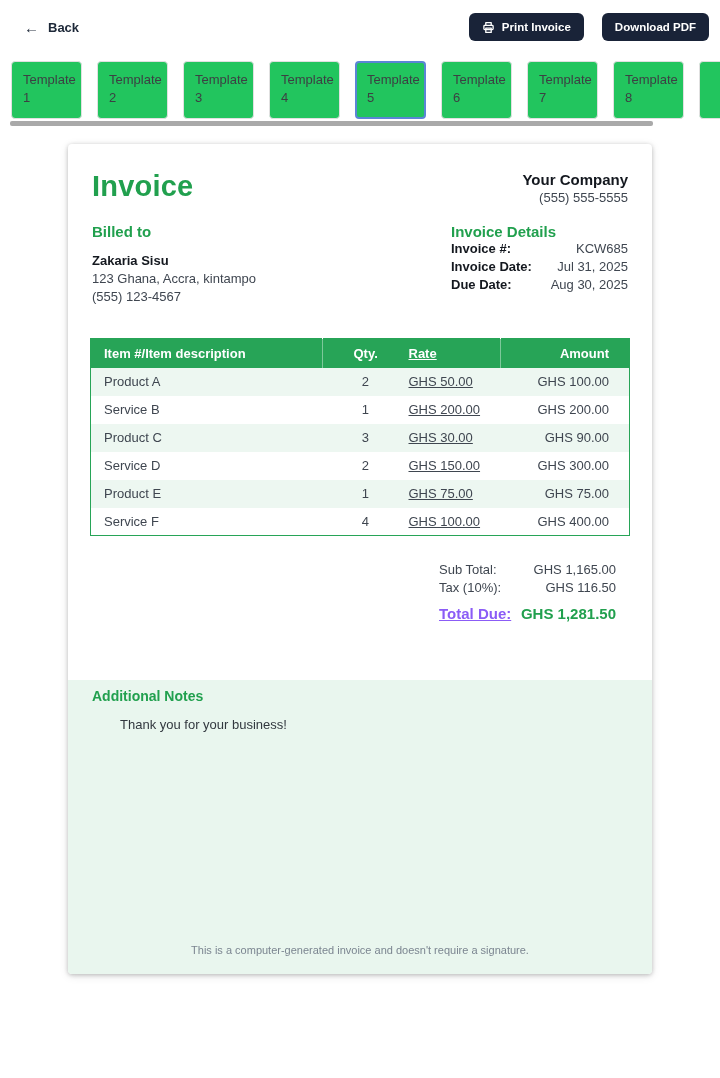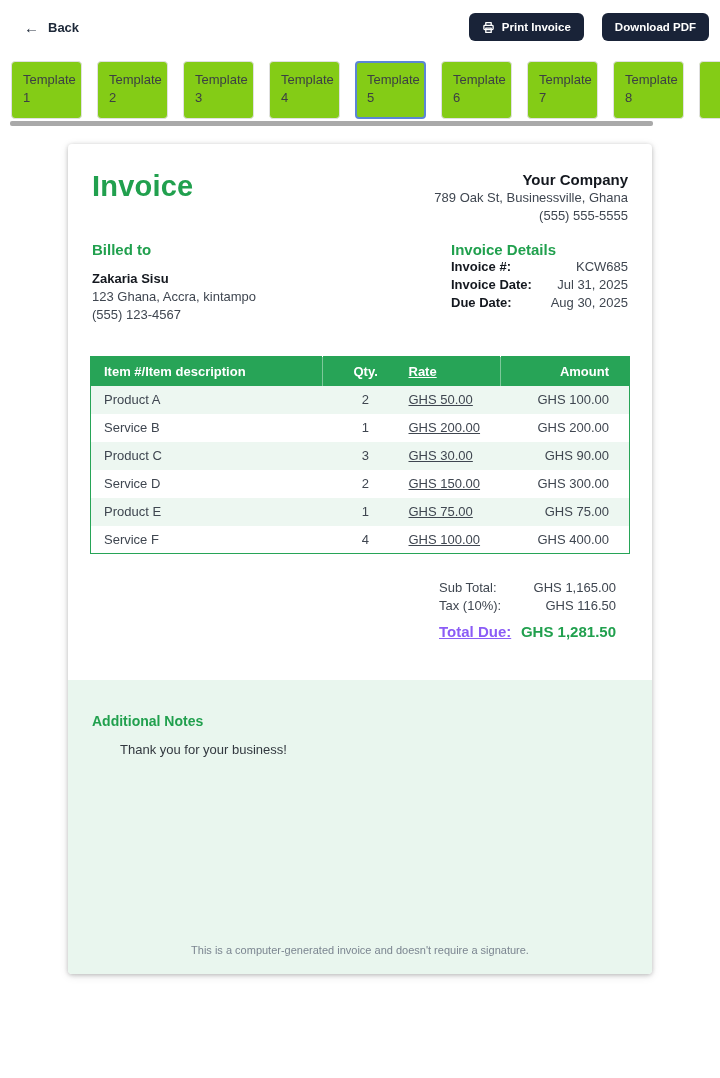--- a/index.html
+++ b/index.html
@@ -19,21 +19,21 @@
     color:#1d2838;background:none;border:none;cursor:pointer;font-family:inherit;}
   .back-arrow{font-size:15px;line-height:1;}
   .topbar-actions{margin-left:auto;display:flex;gap:18px;}
   .navy-btn{display:flex;align-items:center;gap:7px;background:var(--button-navy,#192338);
     color:#fff;font-size:11.5px;font-weight:700;border:none;border-radius:6px;
     height:28px;padding:0 13px;cursor:pointer;font-family:inherit;}
   .printer-icon svg{display:block;}
   
   .tabs-wrap{margin-top:7px;}
   .tabs{display:flex;gap:15px;padding-left:11px;width:720px;overflow:hidden;}
-  .tab{flex:0 0 71px;height:58px;background:#84cc16;border:1px solid #e0e0e0;border-radius:4px;
+  .tab{flex:0 0 71px;height:58px;background:#22c55e;border:1px solid #e0e0e0;border-radius:4px;
     padding:9px 0 0 11px;font-size:13px;line-height:18px;color:#3c4043;cursor:pointer;}
   .tab.selected{border:2px solid var(--selected-tab-border,#5b85d6);padding:8px 0 0 10px;}
   .tab.partial{flex:0 0 24px;border-radius:4px 0 0 4px;}
   .tabs-scrollbar{height:5px;margin:2px 0 0 10px;width:643px;background:#a9a9a9;border-radius:2px;}
   
   .card{width:584px;height:830px;margin:18px auto 0;background:#fff;border-radius:4px;
     box-shadow:0 1px 4px rgba(0,0,0,.22),0 2px 10px rgba(0,0,0,.10);
     display:flex;flex-direction:column;overflow:hidden;}
   .card-head{display:flex;justify-content:space-between;padding:26px 24px 0;}
   .inv-title{font-size:29px;font-weight:700;color:var(--accent-green,#21a04e);letter-spacing:.2px;}
@@ -62,21 +62,21 @@
   .col-amount{text-align:right;padding-right:20px;width:24%;}
   thead .col-qty,thead .col-amount{border-left:1px solid rgba(255,255,255,.4);}
   
   .totals{margin:25px 36px 0 auto;width:177px;}
   .t-row{display:flex;justify-content:space-between;font-size:13px;line-height:18px;}
   .t-total{display:flex;justify-content:space-between;margin-top:8px;font-size:15px;font-weight:700;}
   .t-total .tt-label{color:#8b5cf6;text-decoration:underline;}
   .t-total .tt-value{color:var(--accent-green,#21a04e);}
   
   .notes{margin-top:auto;height:294px;background:var(--notes-bg,#e9f6ee);
-    padding:33px 24px 12px;display:flex;flex-direction:column;}
+    padding:8px 24px 12px;display:flex;flex-direction:column;}
   .notes-heading{font-size:14px;font-weight:700;color:var(--accent-green,#21a04e);}
   .notes-body{font-size:13px;margin-top:13px;color:#32383f;margin-left:28px;}
   .footer-note{margin-top:auto;text-align:center;font-size:11px;color:#7b8590;padding-bottom:6px;}
 </style>
 </head>
 <body>
 
 <div class="topbar">
   <button class="back-btn">
     <span class="back-arrow">←</span>
@@ -137,21 +137,20 @@
   </div>
   <div class="tabs-scrollbar"></div>
 </div>
 
 <div class="card">
 
   <div class="card-head">
     <div class="inv-title">Invoice</div>
     <div class="company">
       <div class="c-name">Your Company</div>
-      <div class="c-line">789 Oak St, Businessville, Ghana</div>
       <div class="c-line">(555) 555-5555</div>
     </div>
   </div>
 
   <div class="parties">
     <div class="billed">
       <div class="sec-heading">Billed to</div>
       <div class="b-name">Zakaria Sisu</div>
       <div class="b-line">123 Ghana, Accra, kintampo</div>
       <div class="b-line">(555) 123-4567</div>

